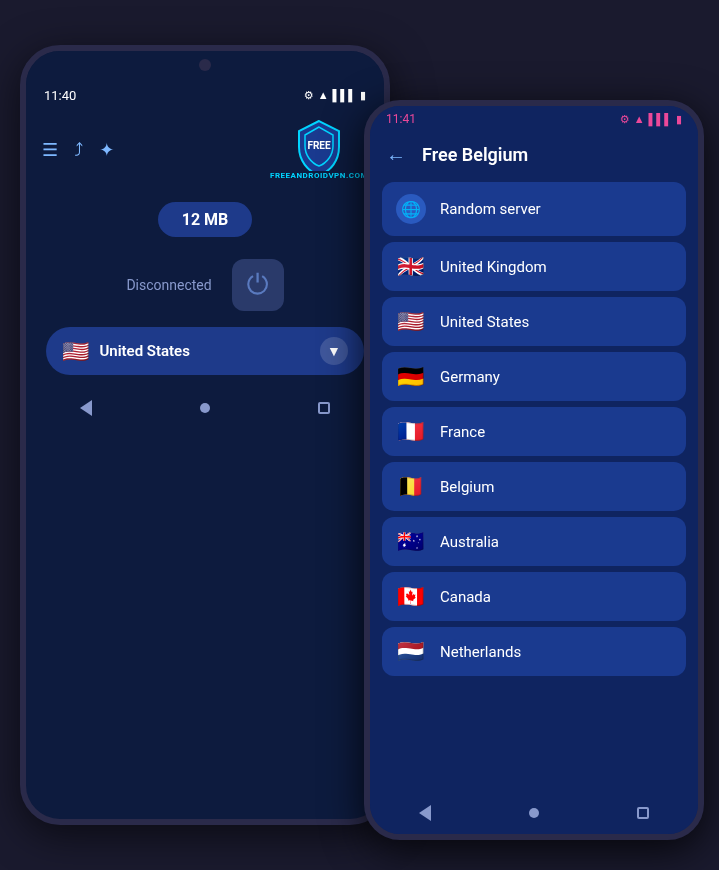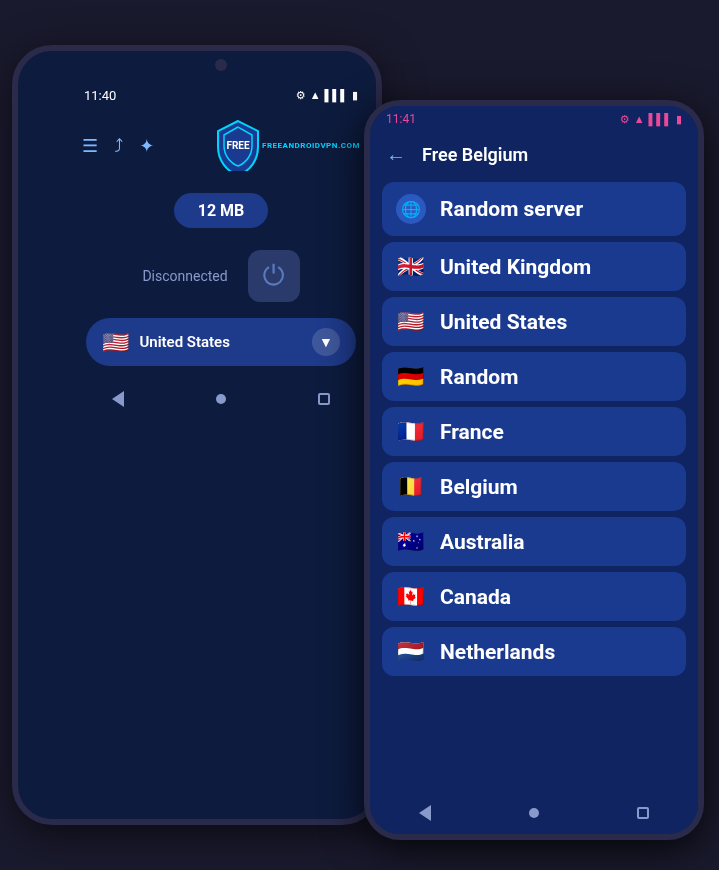--- a/index.html
+++ b/index.html
@@ -16,25 +16,24 @@
     }
 
     
     .phone-left {
       width: 370px;
       height: 780px;
       background: #0d1b3e;
       border-radius: 40px;
       border: 6px solid #2a2a4a;
       position: absolute;
-      left: 12px;
+      left: 20px;
       top: 45px;
       overflow: hidden;
       box-shadow: 0 10px 40px rgba(0,0,0,0.6);
-      padding-left: 48px;
     }
 
     .phone-notch-left {
       width: 100%;
       height: 30px;
       background: #0d1b3e;
       display: flex;
       align-items: center;
       justify-content: center;
       position: relative;
@@ -86,21 +85,21 @@
     }
 
     .nav-icon {
       color: #7eb8ff;
       font-size: 18px;
       cursor: pointer;
     }
 
     .logo-area {
       display: flex;
-      flex-direction: row;
+      flex-direction: column;
       align-items: center;
       justify-content: space-between;
     }
 
     .logo-shield {
       width: 48px;
       height: 52px;
     }
 
     
@@ -318,22 +317,22 @@
       background: #2a5abf;
       border-radius: 50%;
       display: flex;
       align-items: center;
       justify-content: center;
       font-size: 16px;
     }
 
     .server-name {
       color: white;
-      font-size: 21px;
-      font-weight: 700;
+      font-size: 15px;
+      font-weight: 400;
     }
 
     
     .bottom-nav-right {
       width: 100%;
       height: 38px;
       background: #0f2460;
       display: flex;
       align-items: center;
       justify-content: space-around;
@@ -443,21 +442,21 @@
       <span class="server-name">United Kingdom</span>
     </div>
 
     <div class="server-item">
       <span class="server-flag">🇺🇸</span>
       <span class="server-name">United States</span>
     </div>
 
     <div class="server-item">
       <span class="server-flag">🇩🇪</span>
-      <span class="server-name">Random</span>
+      <span class="server-name">Germany</span>
     </div>
 
     <div class="server-item">
       <span class="server-flag">🇫🇷</span>
       <span class="server-name">France</span>
     </div>
 
     <div class="server-item">
       <span class="server-flag">🇧🇪</span>
       <span class="server-name">Belgium</span>

